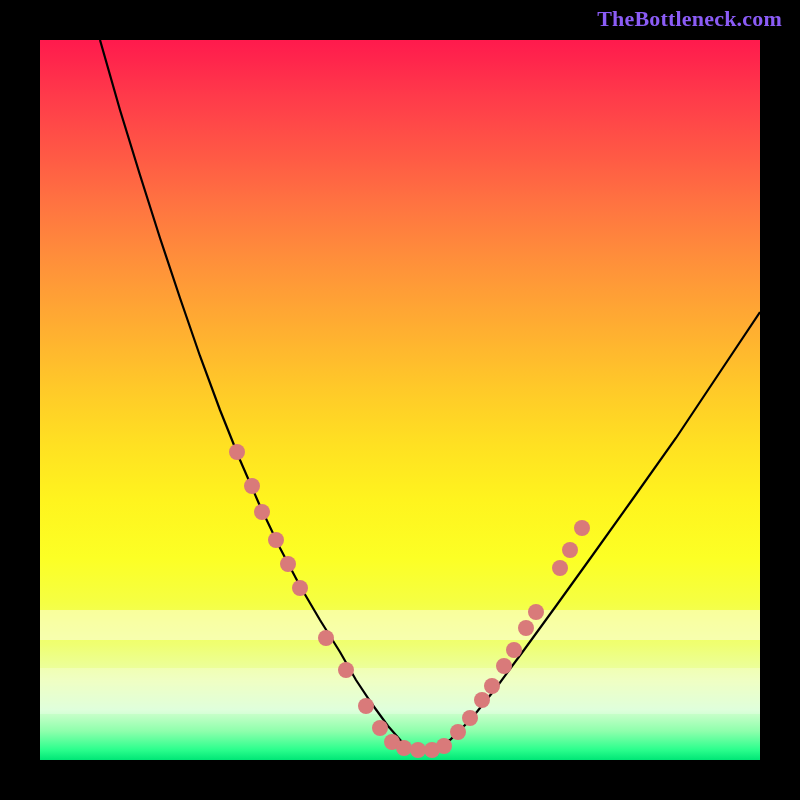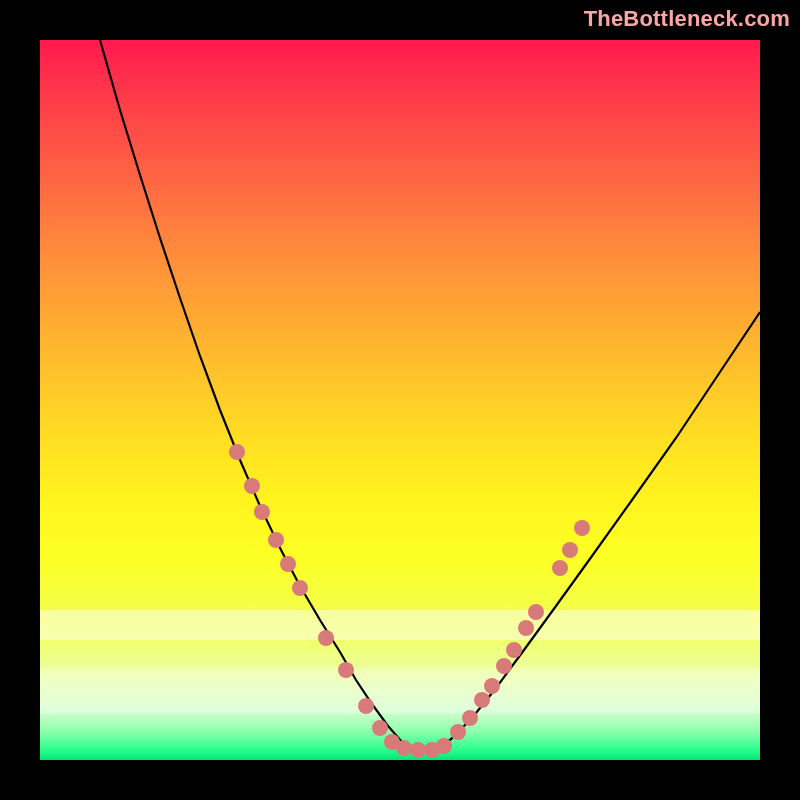--- a/index.html
+++ b/index.html
@@ -53,25 +53,25 @@
   svg.curve {
     position: absolute;
     left: 0;
     top: 0;
     width: 720px;
     height: 720px;
   }
   .watermark {
     position: absolute;
     top: 6px;
-    right: 10px;
-    font-family: Liberation Sans, sans-serif;
+    right: 18px;
+    font-family: Liberation Serif, serif;
     font-size: 22px;
     font-weight: 600;
-    color: #fca5a5;
+    color: #8b5cf6;
     letter-spacing: 0.2px;
   }
 </style>
 </head>
 <body>
 <div class="frame">
 
   <div class="watermark">TheBottleneck.com</div>
 
   <div class="plot-area">

